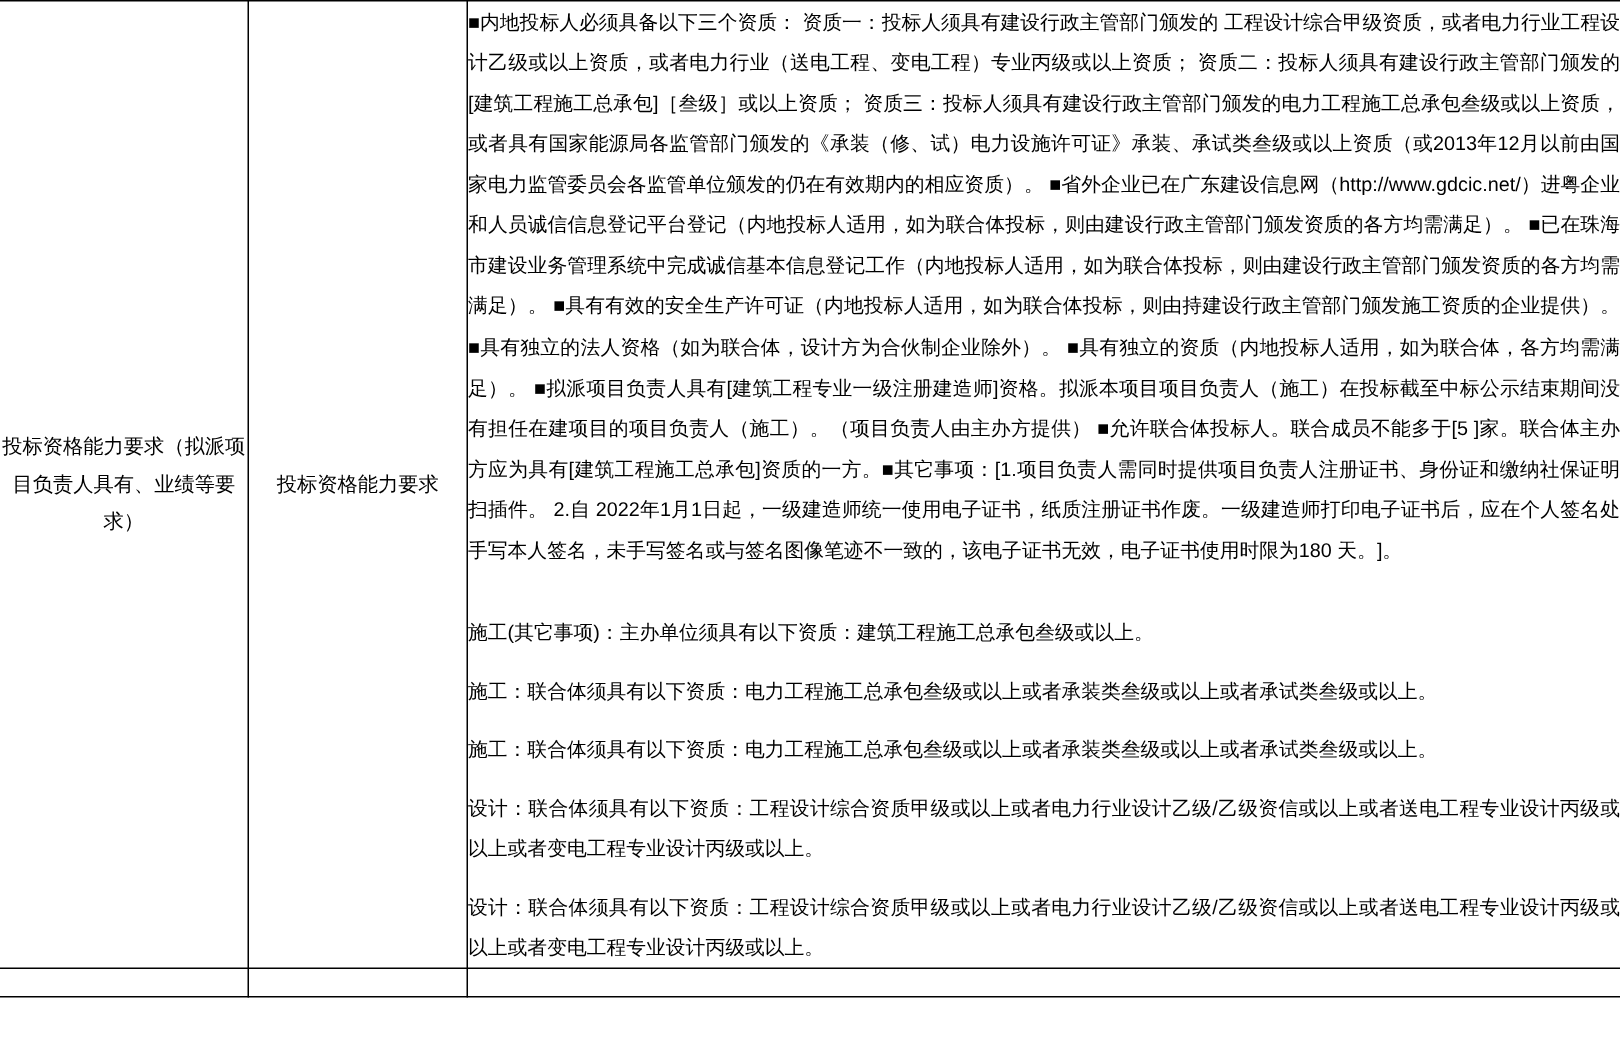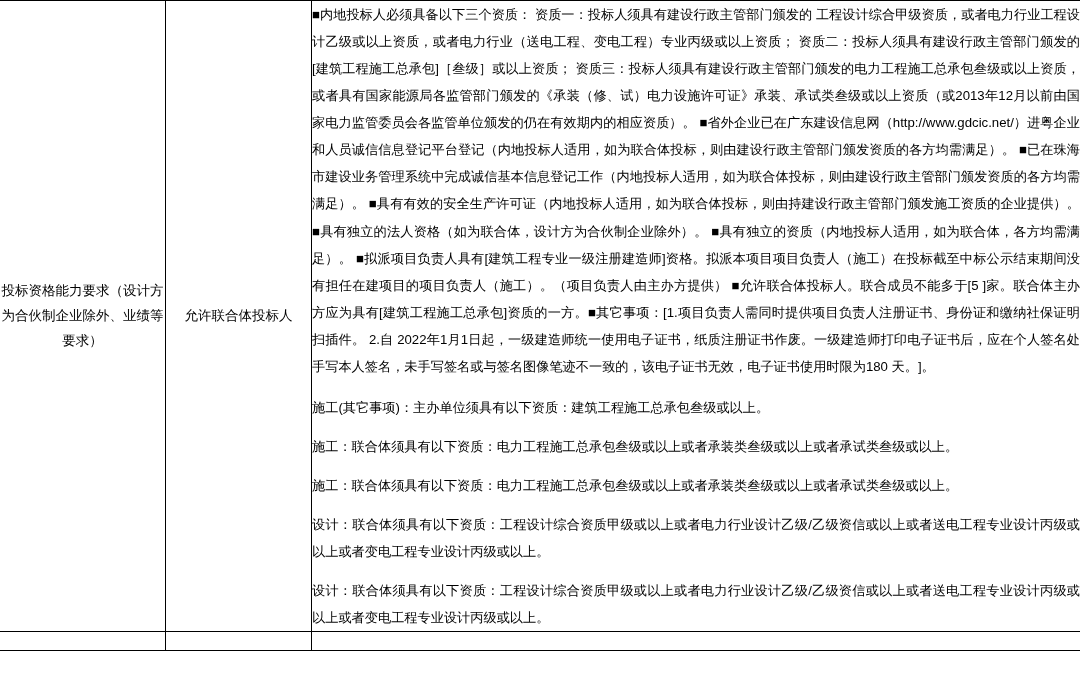--- a/index.html
+++ b/index.html
@@ -53,21 +53,21 @@
   .content-body {
     font-size: 13.2px;
     line-height: 2.05;
     text-align: justify;
     word-break: break-all;
   }
   .content-body p {
     margin: 0 0 12px 0;
   }
   .content-body p.first-para {
-    margin-bottom: 14px;
+    margin-bottom: 28px;
   }
   .content-body p:last-child {
     margin-bottom: 0;
   }
   .label-cell-inner {
     display: block;
   }
   .spacer-row td {
     height: 18px;
     border-top: 1px solid #000000;
@@ -78,24 +78,24 @@
   }
 </style>
 </head>
 <body>
 
 <div class="page">
   <table class="doc-table">
     <tbody>
       <tr>
         <td class="col-label edge-left">
-          <span class="label-cell-inner">投标资格能力要求（设计方为合伙制企业除外、业绩等要求）</span>
+          <span class="label-cell-inner">投标资格能力要求（拟派项目负责人具有、业绩等要求）</span>
         </td>
         <td class="col-subject">
-          <span>允许联合体投标人</span>
+          <span>投标资格能力要求</span>
         </td>
         <td class="col-content">
           <div class="content-body">
             <p class="first-para">■内地投标人必须具备以下三个资质： 资质一：投标人须具有建设行政主管部门颁发的 工程设计综合甲级资质，或者电力行业工程设计乙级或以上资质，或者电力行业（送电工程、变电工程）专业丙级或以上资质； 资质二：投标人须具有建设行政主管部门颁发的[建筑工程施工总承包]［叁级］或以上资质； 资质三：投标人须具有建设行政主管部门颁发的电力工程施工总承包叁级或以上资质，或者具有国家能源局各监管部门颁发的《承装（修、试）电力设施许可证》承装、承试类叁级或以上资质（或2013年12月以前由国家电力监管委员会各监管单位颁发的仍在有效期内的相应资质）。 ■省外企业已在广东建设信息网（http://www.gdcic.net/）进粤企业和人员诚信信息登记平台登记（内地投标人适用，如为联合体投标，则由建设行政主管部门颁发资质的各方均需满足）。 ■已在珠海市建设业务管理系统中完成诚信基本信息登记工作（内地投标人适用，如为联合体投标，则由建设行政主管部门颁发资质的各方均需满足）。 ■具有有效的安全生产许可证（内地投标人适用，如为联合体投标，则由持建设行政主管部门颁发施工资质的企业提供）。 ■具有独立的法人资格（如为联合体，设计方为合伙制企业除外）。 ■具有独立的资质（内地投标人适用，如为联合体，各方均需满足）。 ■拟派项目负责人具有[建筑工程专业一级注册建造师]资格。拟派本项目项目负责人（施工）在投标截至中标公示结束期间没有担任在建项目的项目负责人（施工）。（项目负责人由主办方提供） ■允许联合体投标人。联合成员不能多于[5 ]家。联合体主办方应为具有[建筑工程施工总承包]资质的一方。■其它事项：[1.项目负责人需同时提供项目负责人注册证书、身份证和缴纳社保证明扫插件。 2.自 2022年1月1日起，一级建造师统一使用电子证书，纸质注册证书作废。一级建造师打印电子证书后，应在个人签名处手写本人签名，未手写签名或与签名图像笔迹不一致的，该电子证书无效，电子证书使用时限为180 天。]。</p>
             <p>施工(其它事项)：主办单位须具有以下资质：建筑工程施工总承包叁级或以上。</p>
             <p>施工：联合体须具有以下资质：电力工程施工总承包叁级或以上或者承装类叁级或以上或者承试类叁级或以上。</p>
             <p>施工：联合体须具有以下资质：电力工程施工总承包叁级或以上或者承装类叁级或以上或者承试类叁级或以上。</p>
             <p>设计：联合体须具有以下资质：工程设计综合资质甲级或以上或者电力行业设计乙级/乙级资信或以上或者送电工程专业设计丙级或以上或者变电工程专业设计丙级或以上。</p>
             <p>设计：联合体须具有以下资质：工程设计综合资质甲级或以上或者电力行业设计乙级/乙级资信或以上或者送电工程专业设计丙级或以上或者变电工程专业设计丙级或以上。</p>
           </div>

